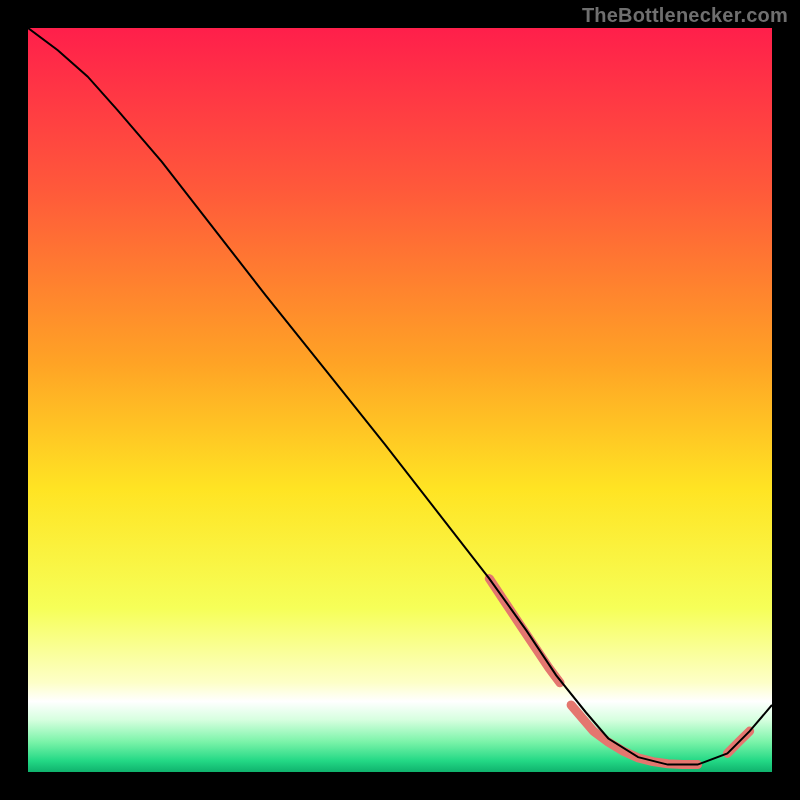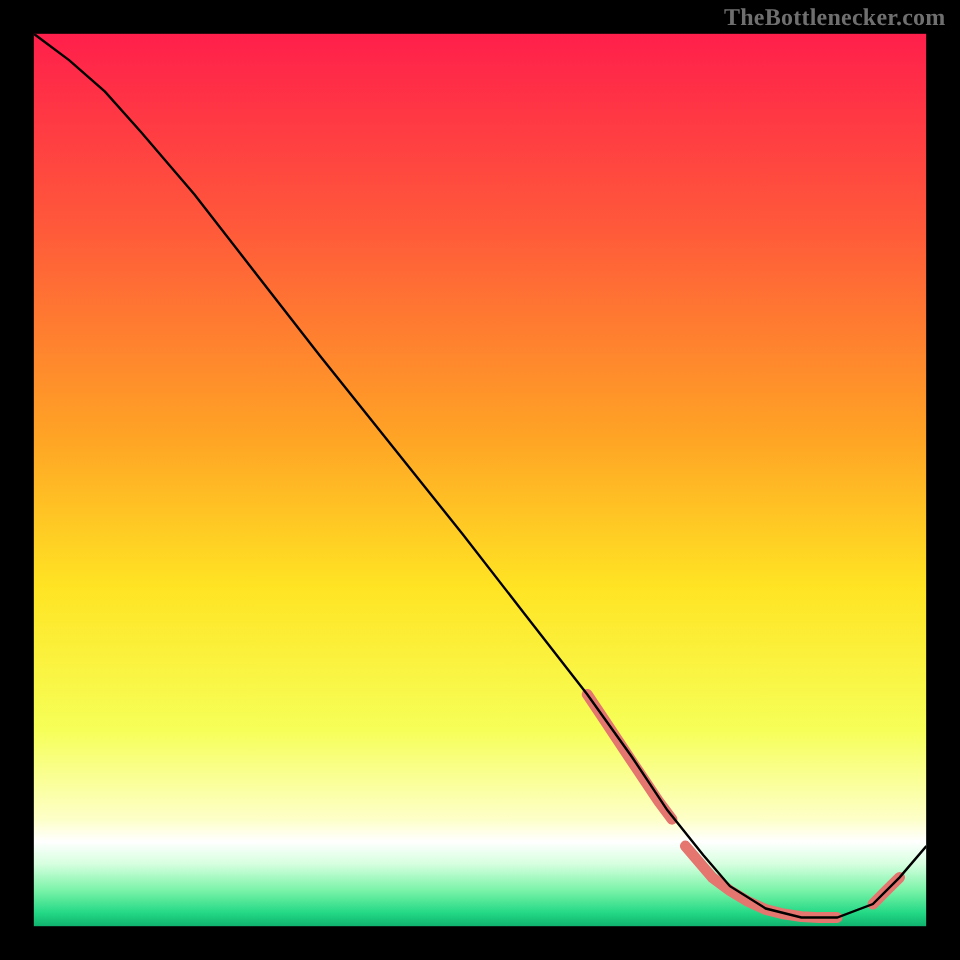--- a/index.html
+++ b/index.html
@@ -9,21 +9,20 @@
     height: 800px;
     background: #000;
     overflow: hidden;
     font-family: Arial, Helvetica, sans-serif;
   }
   .stage {
     position: relative;
     width: 800px;
     height: 800px;
     background: #000;
-    font-family: Liberation Serif, serif;
   }
   .watermark {
     position: absolute;
     top: 4px;
     right: 12px;
     color: #6f6f6f;
     font-size: 20px;
     font-weight: 600;
     letter-spacing: 0.2px;
     user-select: none;

